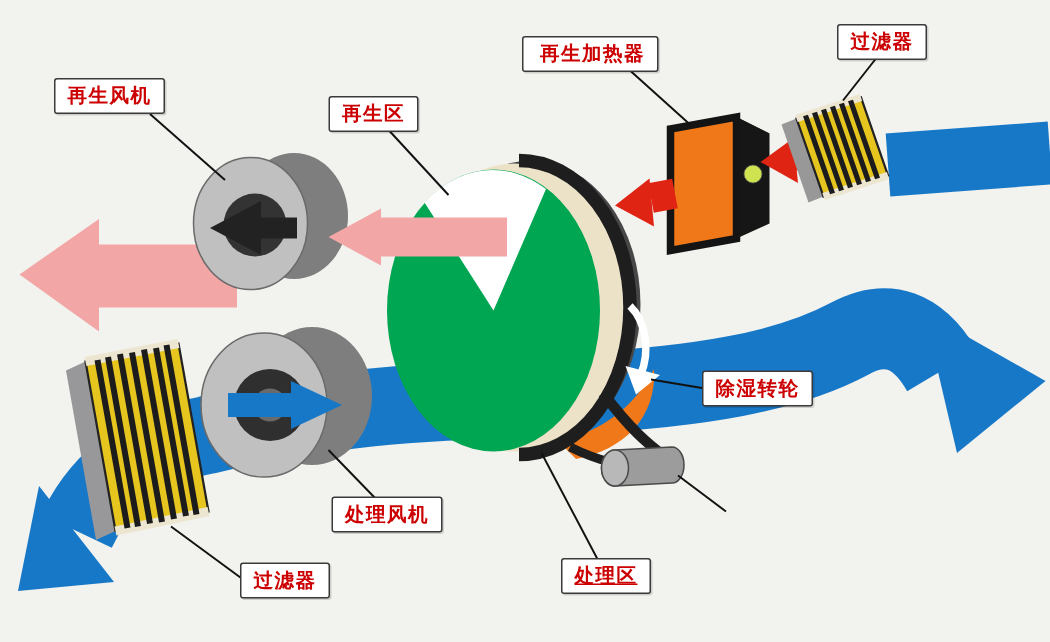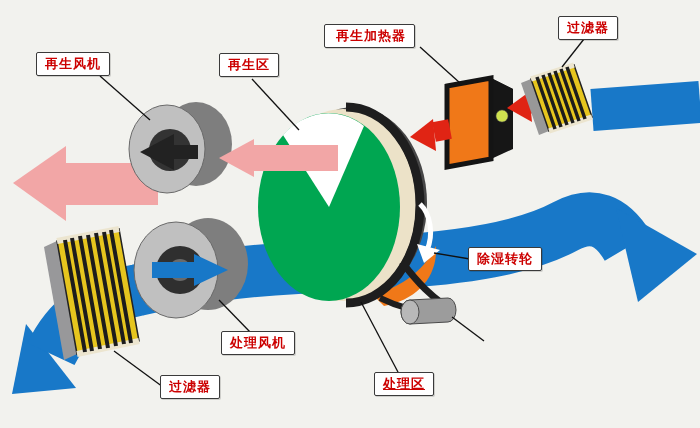--- a/index.html
+++ b/index.html
@@ -40,22 +40,22 @@
     border-radius:2px;
     color:var(--c-label-text);
     font-size:13px;
     font-weight:bold;
     letter-spacing:1px;
     padding:2px 8px;
     white-space:nowrap;
     box-shadow:1px 1px 0 rgba(0,0,0,.15);
   }
   .lbl-regen-fan{left:36px;top:52px;text-align:right;}
-  .lbl-regen-zone{left:219px;top:53px;}
-  .lbl-regen-heater{left:324px;top:24px;padding-left:11px;}
+  .lbl-regen-zone{left:219px;top:64px;}
+  .lbl-regen-heater{left:348px;top:24px;padding-left:11px;}
   .lbl-filter-top{left:558px;top:16px;}
   .lbl-wheel{left:468px;top:247px;text-align:right;}
   .lbl-drive-motor{left:480px;top:330px;}
   .lbl-process-zone{left:374px;top:372px;text-decoration:underline;}
   .lbl-process-fan{left:221px;top:331px;}
   .lbl-filter-bottom{left:160px;top:375px;}
 </style>
 </head>
 <body>
 

